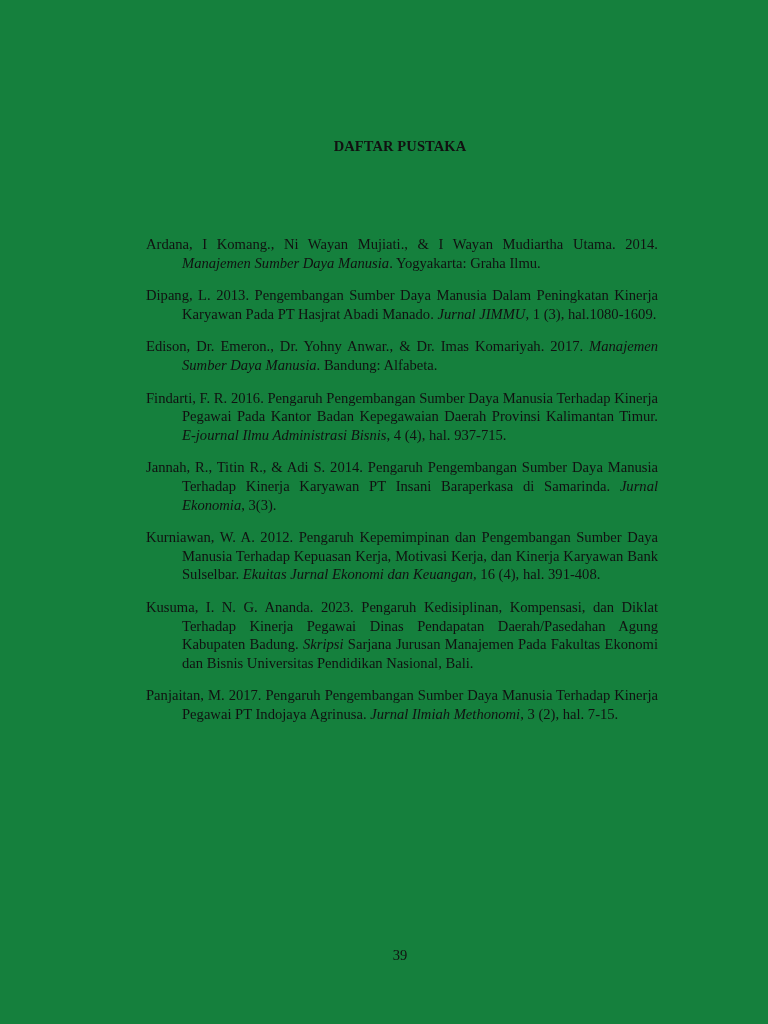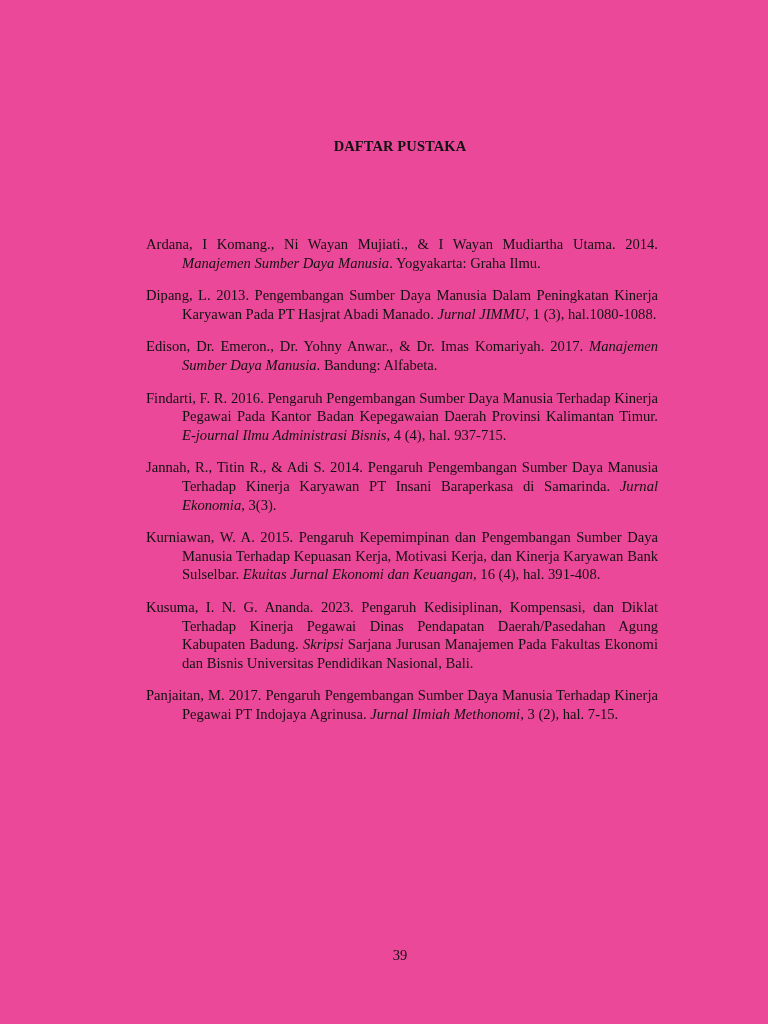--- a/index.html
+++ b/index.html
@@ -12,21 +12,21 @@
       height: 1024px;
       position: relative;
       overflow: hidden;
       font-family: "Liberation Serif", "DejaVu Serif", serif;
       color: #111111;
     }
     .page {
       position: absolute;
       left: 0; top: 0;
       width: 768px; height: 1024px;
-      background: #ec4899;
+      background: #15803d;
     }
     .title {
       position: absolute;
       top: 138px;
       left: 0;
       width: 800px;
       text-align: center;
       font-weight: bold;
       font-size: 14.5px;
       letter-spacing: 0.1px;
@@ -57,30 +57,30 @@
   </style>
 </head>
 <body>
 
 <div class="page">
   <div class="title">DAFTAR PUSTAKA</div>
 
   <div class="refs">
     <p class="ref"><span>Ardana, I Komang., Ni Wayan Mujiati., &amp; I Wayan Mudiartha Utama. 2014. </span><i>Manajemen Sumber Daya Manusia</i><span>. Yogyakarta: Graha Ilmu.</span></p>
 
-    <p class="ref"><span>Dipang, L. 2013. Pengembangan Sumber Daya Manusia Dalam Peningkatan Kinerja Karyawan Pada PT Hasjrat Abadi Manado. </span><i>Jurnal JIMMU</i><span>, 1 (3), hal.1080-1088.</span></p>
+    <p class="ref"><span>Dipang, L. 2013. Pengembangan Sumber Daya Manusia Dalam Peningkatan Kinerja Karyawan Pada PT Hasjrat Abadi Manado. </span><i>Jurnal JIMMU</i><span>, 1 (3), hal.1080-1609.</span></p>
 
     <p class="ref"><span>Edison, Dr. Emeron., Dr. Yohny Anwar., &amp; Dr. Imas Komariyah. 2017. </span><i>Manajemen Sumber Daya Manusia</i><span>. Bandung: Alfabeta.</span></p>
 
     <p class="ref"><span>Findarti, F. R. 2016. Pengaruh Pengembangan  Sumber Daya Manusia Terhadap Kinerja Pegawai Pada Kantor Badan Kepegawaian Daerah Provinsi Kalimantan Timur. </span><i>E-journal Ilmu Administrasi Bisnis</i><span>, 4 (4), hal. 937-715.</span></p>
 
     <p class="ref"><span>Jannah, R., Titin R., &amp; Adi S. 2014. Pengaruh Pengembangan Sumber Daya Manusia Terhadap Kinerja Karyawan PT Insani Baraperkasa di Samarinda. </span><i>Jurnal Ekonomia</i><span>, 3(3).</span></p>
 
 
-    <p class="ref"><span>Kurniawan, W. A. 2015. Pengaruh Kepemimpinan dan Pengembangan Sumber Daya Manusia Terhadap Kepuasan Kerja, Motivasi Kerja, dan Kinerja Karyawan Bank Sulselbar. </span><i>Ekuitas Jurnal Ekonomi dan Keuangan,</i><span> 16 (4), hal. 391-408.</span></p>
+    <p class="ref"><span>Kurniawan, W. A. 2012. Pengaruh Kepemimpinan dan Pengembangan Sumber Daya Manusia Terhadap Kepuasan Kerja, Motivasi Kerja, dan Kinerja Karyawan Bank Sulselbar. </span><i>Ekuitas Jurnal Ekonomi dan Keuangan,</i><span> 16 (4), hal. 391-408.</span></p>
 
     <p class="ref"><span>Kusuma, I. N. G. Ananda. 2023. Pengaruh Kedisiplinan, Kompensasi, dan Diklat Terhadap Kinerja Pegawai Dinas Pendapatan Daerah/Pasedahan Agung Kabupaten Badung. </span><i>Skripsi</i><span> Sarjana Jurusan Manajemen Pada Fakultas Ekonomi dan Bisnis Universitas Pendidikan Nasional, Bali.</span></p>
 
     <p class="ref"><span>Panjaitan, M. 2017. Pengaruh Pengembangan Sumber Daya Manusia Terhadap Kinerja Pegawai PT Indojaya Agrinusa. </span><i>Jurnal Ilmiah Methonomi</i><span>, 3 (2), hal. 7-15.</span></p>
 
   </div>
 
   <div class="page-number">39</div>
 </div>
 

